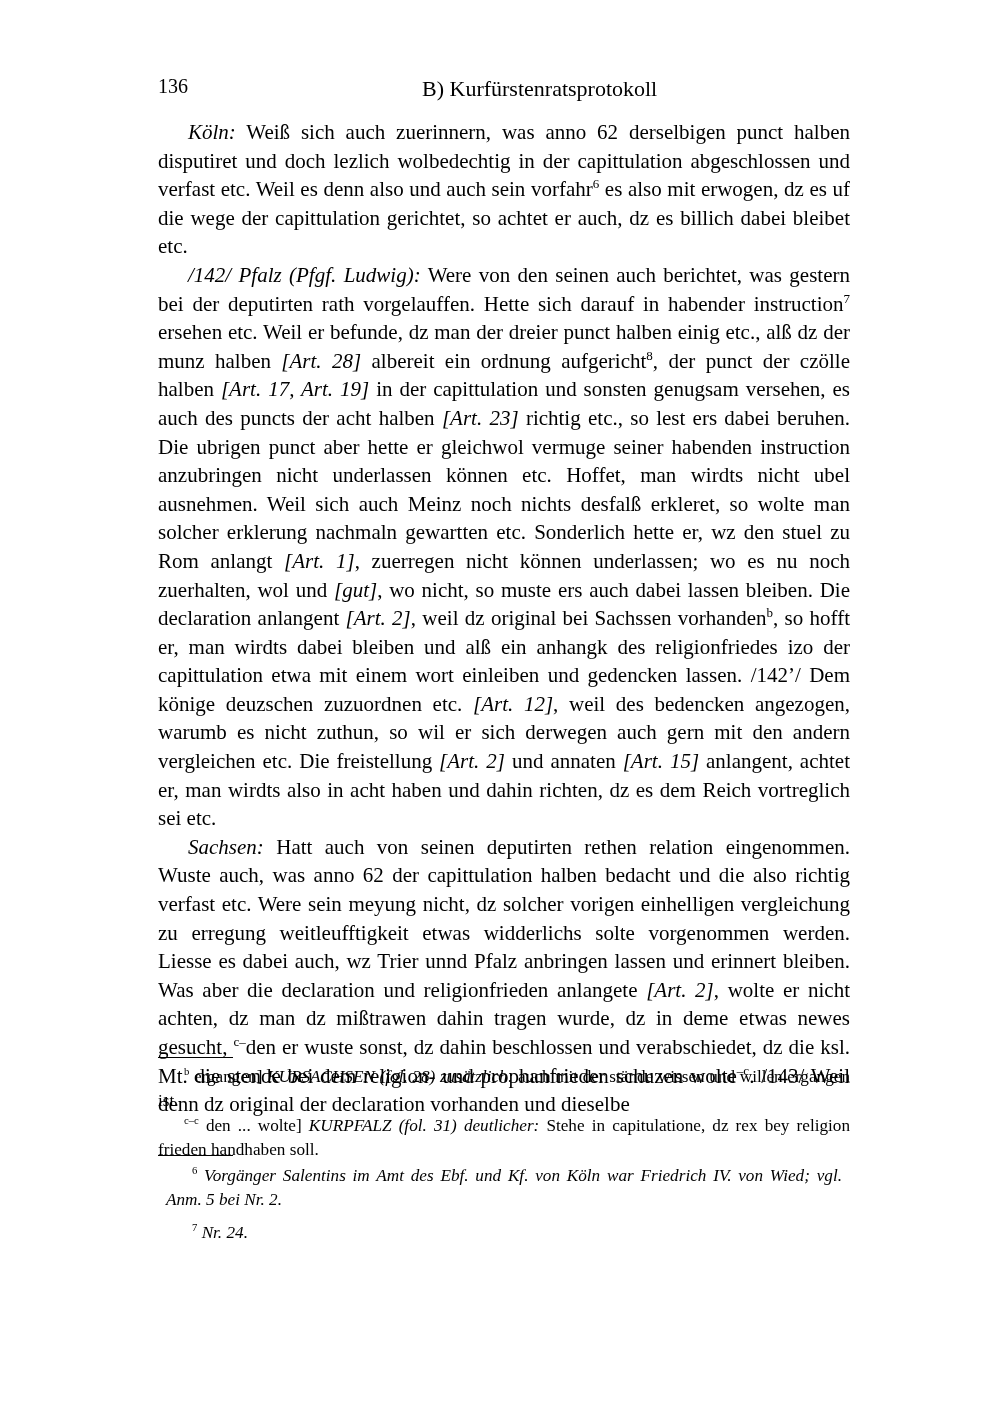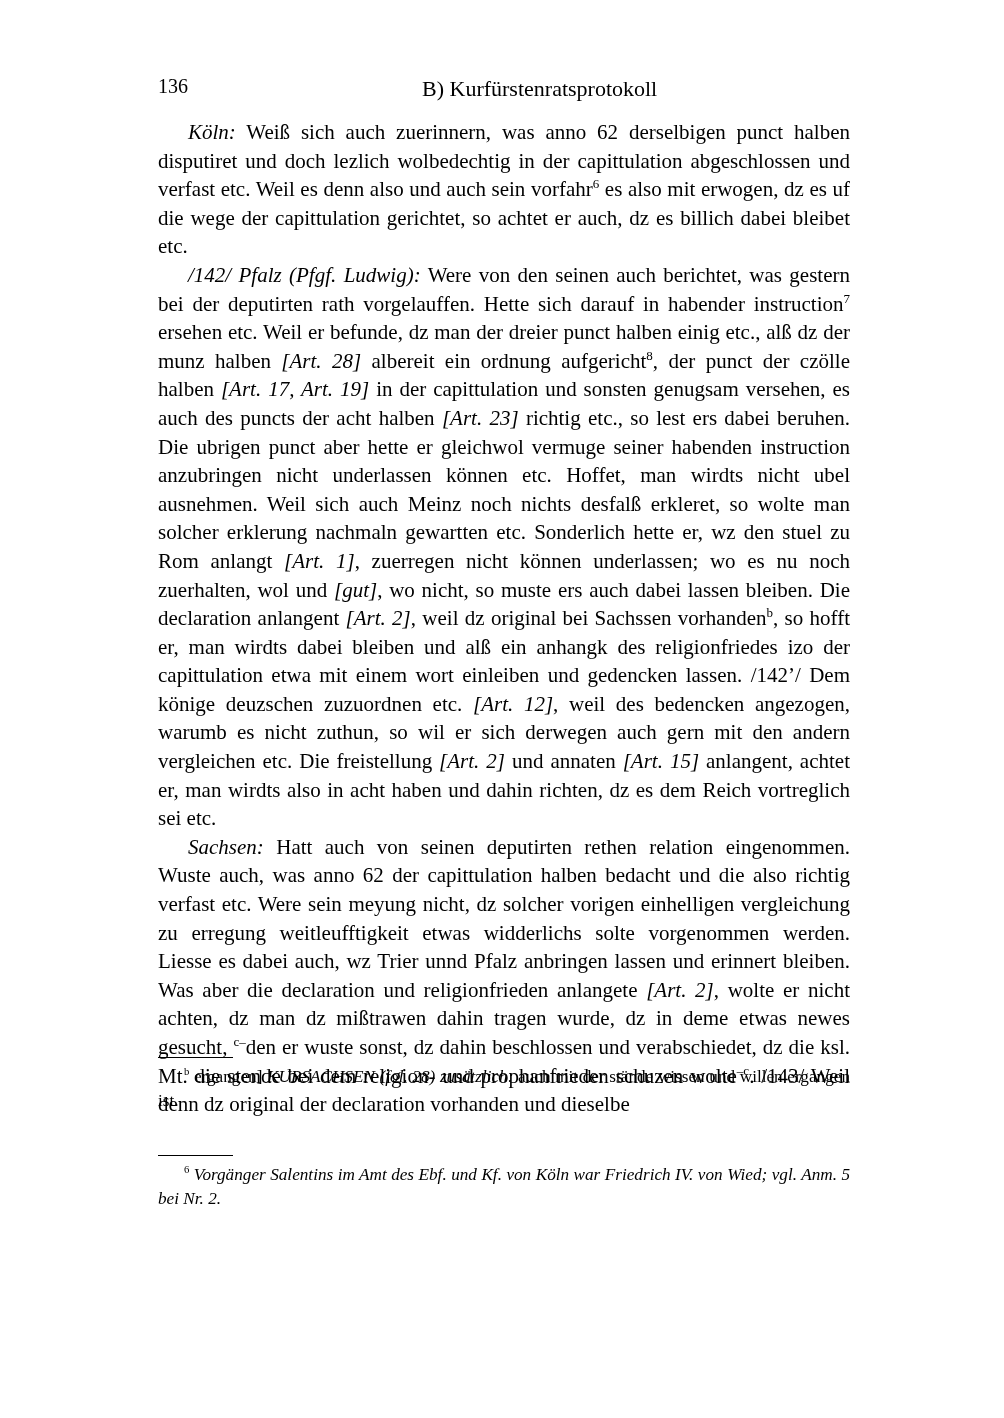--- a/index.html
+++ b/index.html
@@ -84,21 +84,21 @@
     margin: 0;
     text-align: justify;
     text-indent: 26px;
   }
   .foot-notes {
     top: 1155px;
     font-size: 17.2px;
     line-height: 24.4px;
   }
   .foot-notes p {
-    margin: 0;
+    margin: 8px;
     text-align: justify;
     text-indent: 26px;
   }
   .foot-notes .it, .crit-notes .it { font-style: italic; }
 </style>
 </head>
 <body>
 
 <div class="page">
 
@@ -109,20 +109,22 @@
 
   <div class="body">
     <p class="para indent"><span class="it">Köln:</span><span> Weiß sich auch zuerinnern, was anno 62 derselbigen punct halben disputiret und doch lezlich wolbedechtig in der capittulation abgeschlossen und verfast etc. Weil es denn also und auch sein vorfahr</span><sup>6</sup><span> es also mit erwogen, dz es uf die wege der capittulation gerichtet, so achtet er auch, dz es billich dabei bleibet etc.</span></p>
     <p class="para indent"><span class="it">/142/ Pfalz (Pfgf. Ludwig):</span><span> Were von den seinen auch berichtet, was gestern bei der deputirten rath vorgelauffen. Hette sich darauf in habender instruction</span><sup>7</sup><span> ersehen etc. Weil er befunde, dz man der dreier punct halben einig etc., alß dz der munz halben </span><span class="it">[Art. 28]</span><span> albereit ein ordnung aufgericht</span><sup>8</sup><span>, der punct der czölle halben </span><span class="it">[Art. 17, Art. 19]</span><span> in der capittulation und sonsten genugsam versehen, es auch des puncts der acht halben </span><span class="it">[Art. 23]</span><span> richtig etc., so lest ers dabei beruhen. Die ubrigen punct aber hette er gleichwol vermuge seiner habenden instruction anzubringen nicht underlassen können etc. Hoffet, man wirdts nicht ubel ausnehmen. Weil sich auch Meinz noch nichts desfalß erkleret, so wolte man solcher erklerung nachmaln gewartten etc. Sonderlich hette er, wz den stuel zu Rom anlangt </span><span class="it">[Art. 1]</span><span>, zuerregen nicht können underlassen; wo es nu noch zuerhalten, wol und </span><span class="it">[gut]</span><span>, wo nicht, so muste ers auch dabei lassen bleiben. Die declaration anlangent </span><span class="it">[Art. 2]</span><span>, weil dz original bei Sachssen vorhanden</span><sup>b</sup><span>, so hofft er, man wirdts dabei bleiben und alß ein anhangk des religionfriedes izo der capittulation etwa mit einem wort einleiben und gedencken lassen. /142’/ Dem könige deuzschen zuzuordnen etc. </span><span class="it">[Art. 12]</span><span>, weil des bedencken angezogen, warumb es nicht zuthun, so wil er sich derwegen auch gern mit den andern vergleichen etc. Die freistellung </span><span class="it">[Art. 2]</span><span> und annaten </span><span class="it">[Art. 15]</span><span> anlangent, achtet er, man wirdts also in acht haben und dahin richten, dz es dem Reich vortreglich sei etc.</span></p>
     <p class="para indent"><span class="it">Sachsen:</span><span> Hatt auch von seinen deputirten rethen relation eingenommen. Wuste auch, was anno 62 der capittulation halben bedacht und die also richtig verfast etc. Were sein meyung nicht, dz solcher vorigen einhelligen vergleichung zu erregung weitleufftigkeit etwas widderlichs solte vorgenommen werden. Liesse es dabei auch, wz Trier unnd Pfalz anbringen lassen und erinnert bleiben. Was aber die declaration und religionfrieden anlangete </span><span class="it">[Art. 2]</span><span>, wolte er nicht achten, dz man dz mißtrawen dahin tragen wurde, dz in deme etwas newes gesucht, </span><sup>c–</sup><span>den er wuste sonst, dz dahin beschlossen und verabschiedet, dz die ksl. Mt. die stende bei dem religion- und prophanfrieden schuzen wolte</span><sup>–c</sup><span>. /143/ Weil denn dz original der declaration vorhanden und dieselbe</span></p>
   </div>
 
   <div class="notes crit-notes">
     <div class="note-rule"></div>
     <p><sup>b</sup><span> ergangen] </span><span class="it">KURSACHSEN (fol. 28) zusätzlich:</span><span> auch mit der stände wissen und willen ergangen ist.</span></p>
+    <p><sup>c–c</sup><span> den ... wolte] </span><span class="it">KURPFALZ (fol. 31) deutlicher:</span><span> Stehe in capitulatione, dz rex bey religion frieden handhaben soll.</span></p>
   </div>
 
   <div class="notes foot-notes">
     <div class="note-rule"></div>
     <p><sup>6</sup><span class="it"> Vorgänger Salentins im Amt des Ebf. und Kf. von Köln war Friedrich IV. von Wied; vgl. Anm. 5 bei Nr. 2.</span></p>
+    <p><sup>7</sup><span class="it"> Nr. 24.</span></p>
   </div>
 
 </div>
 
 </body></html>

